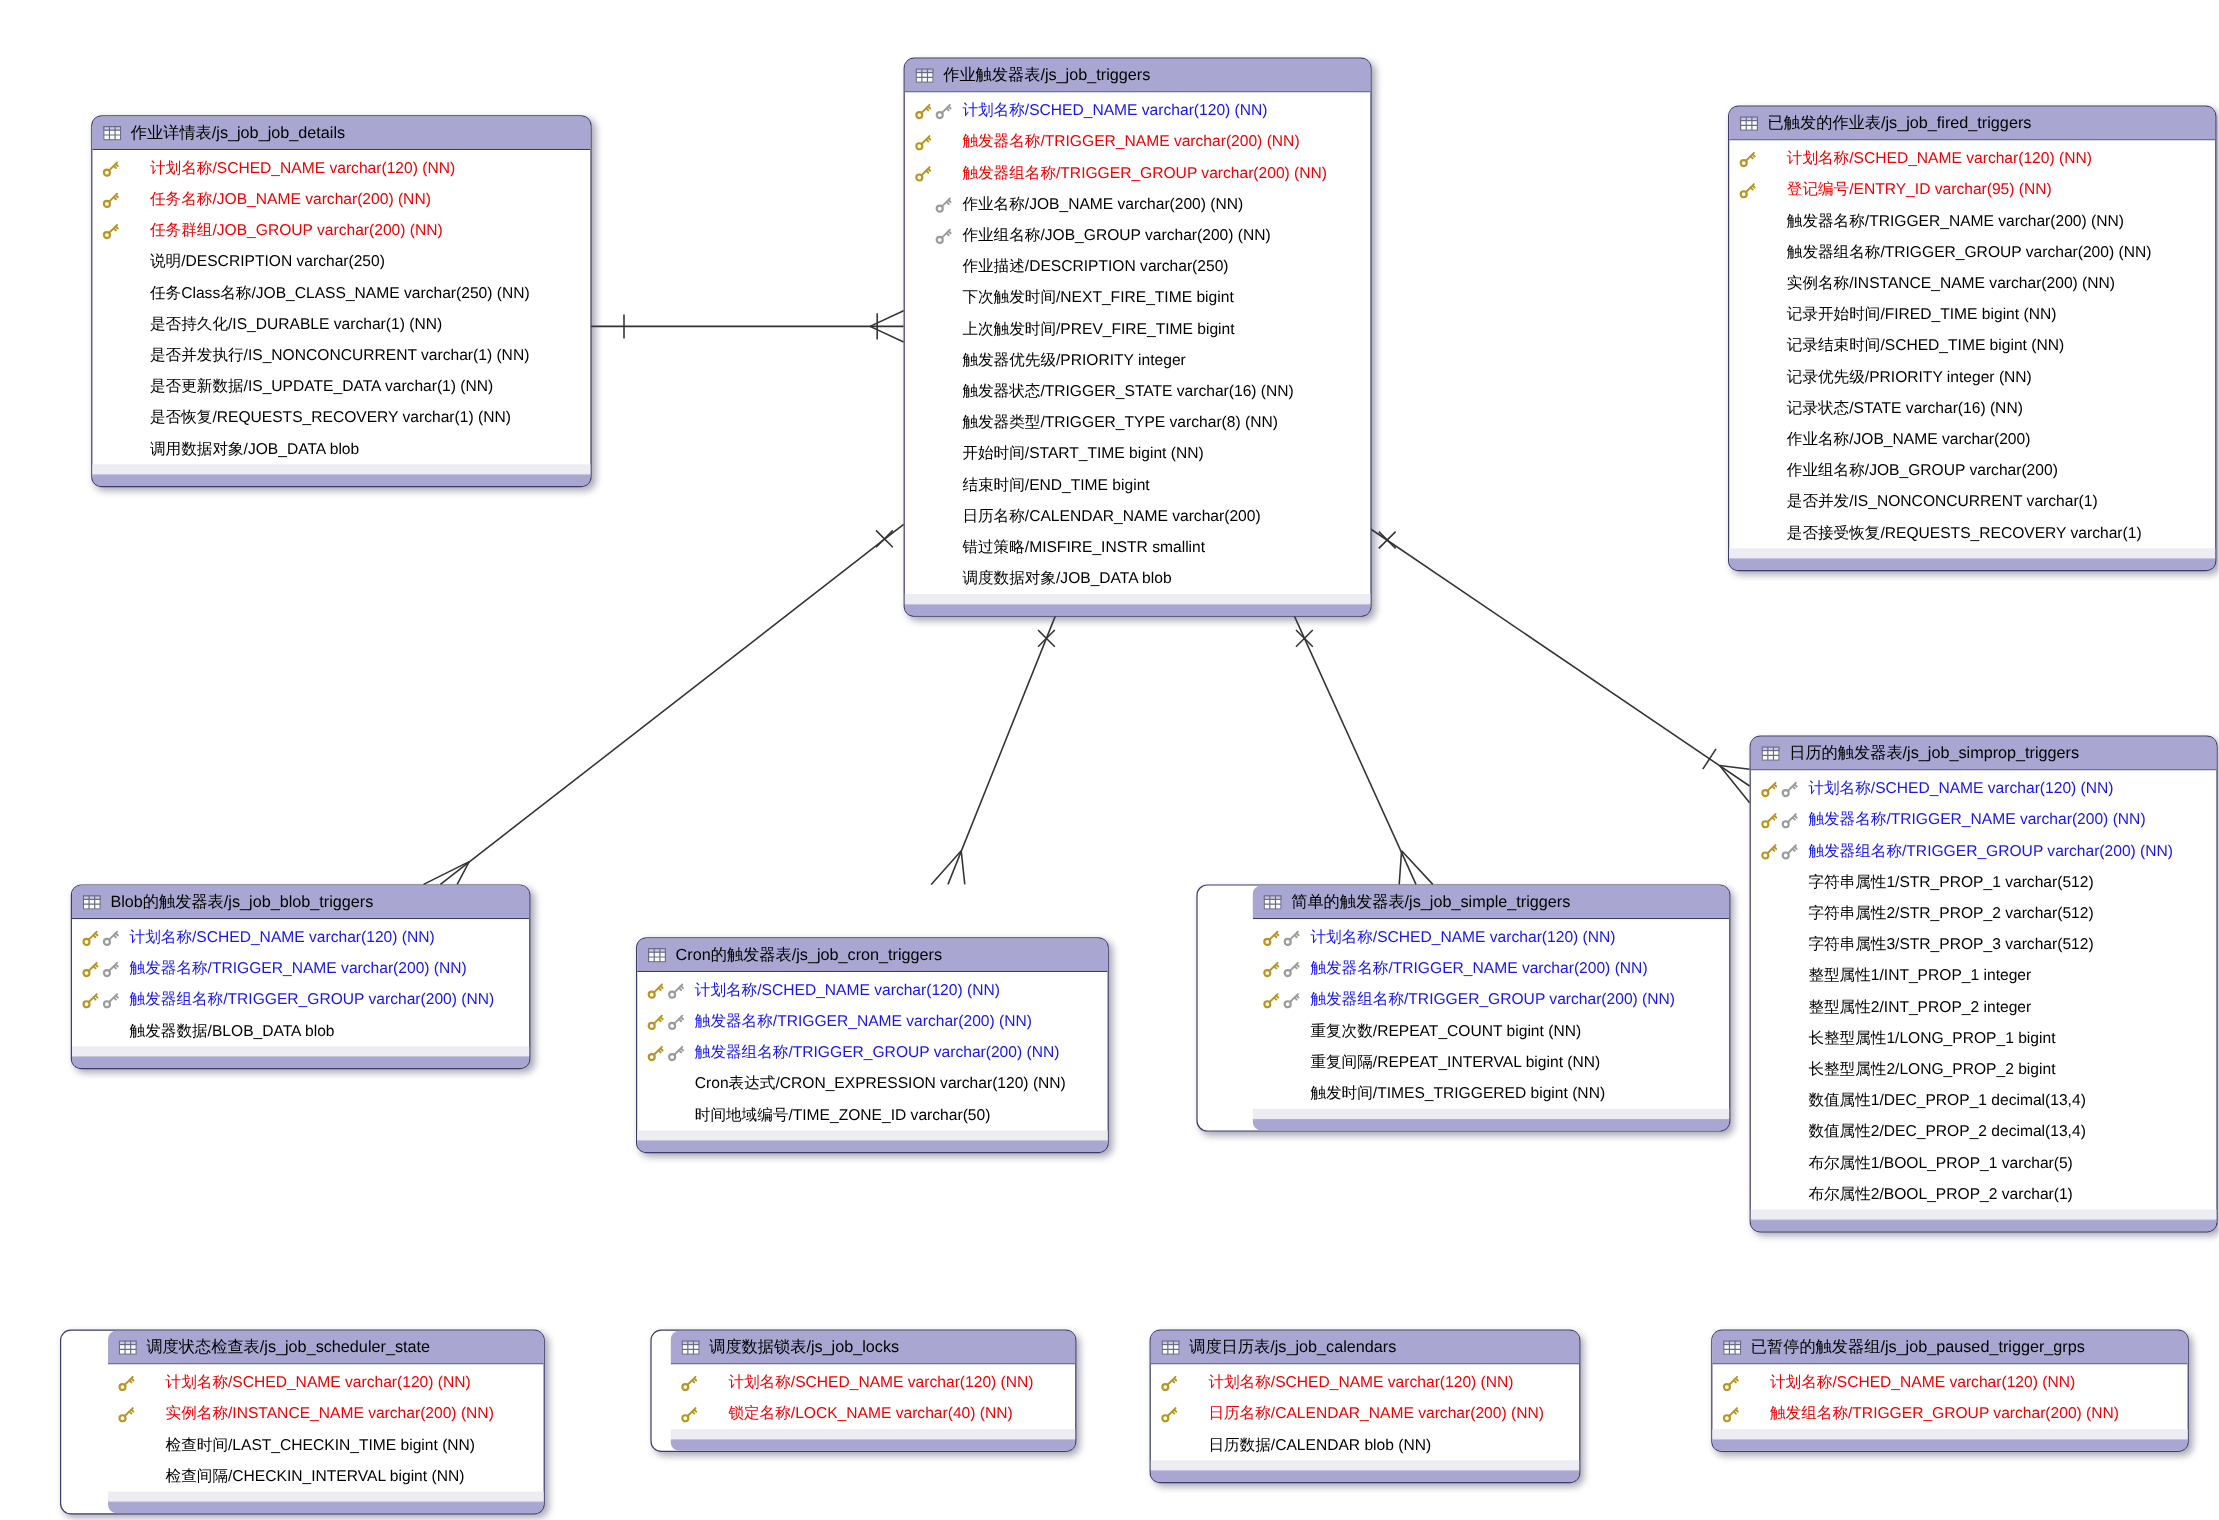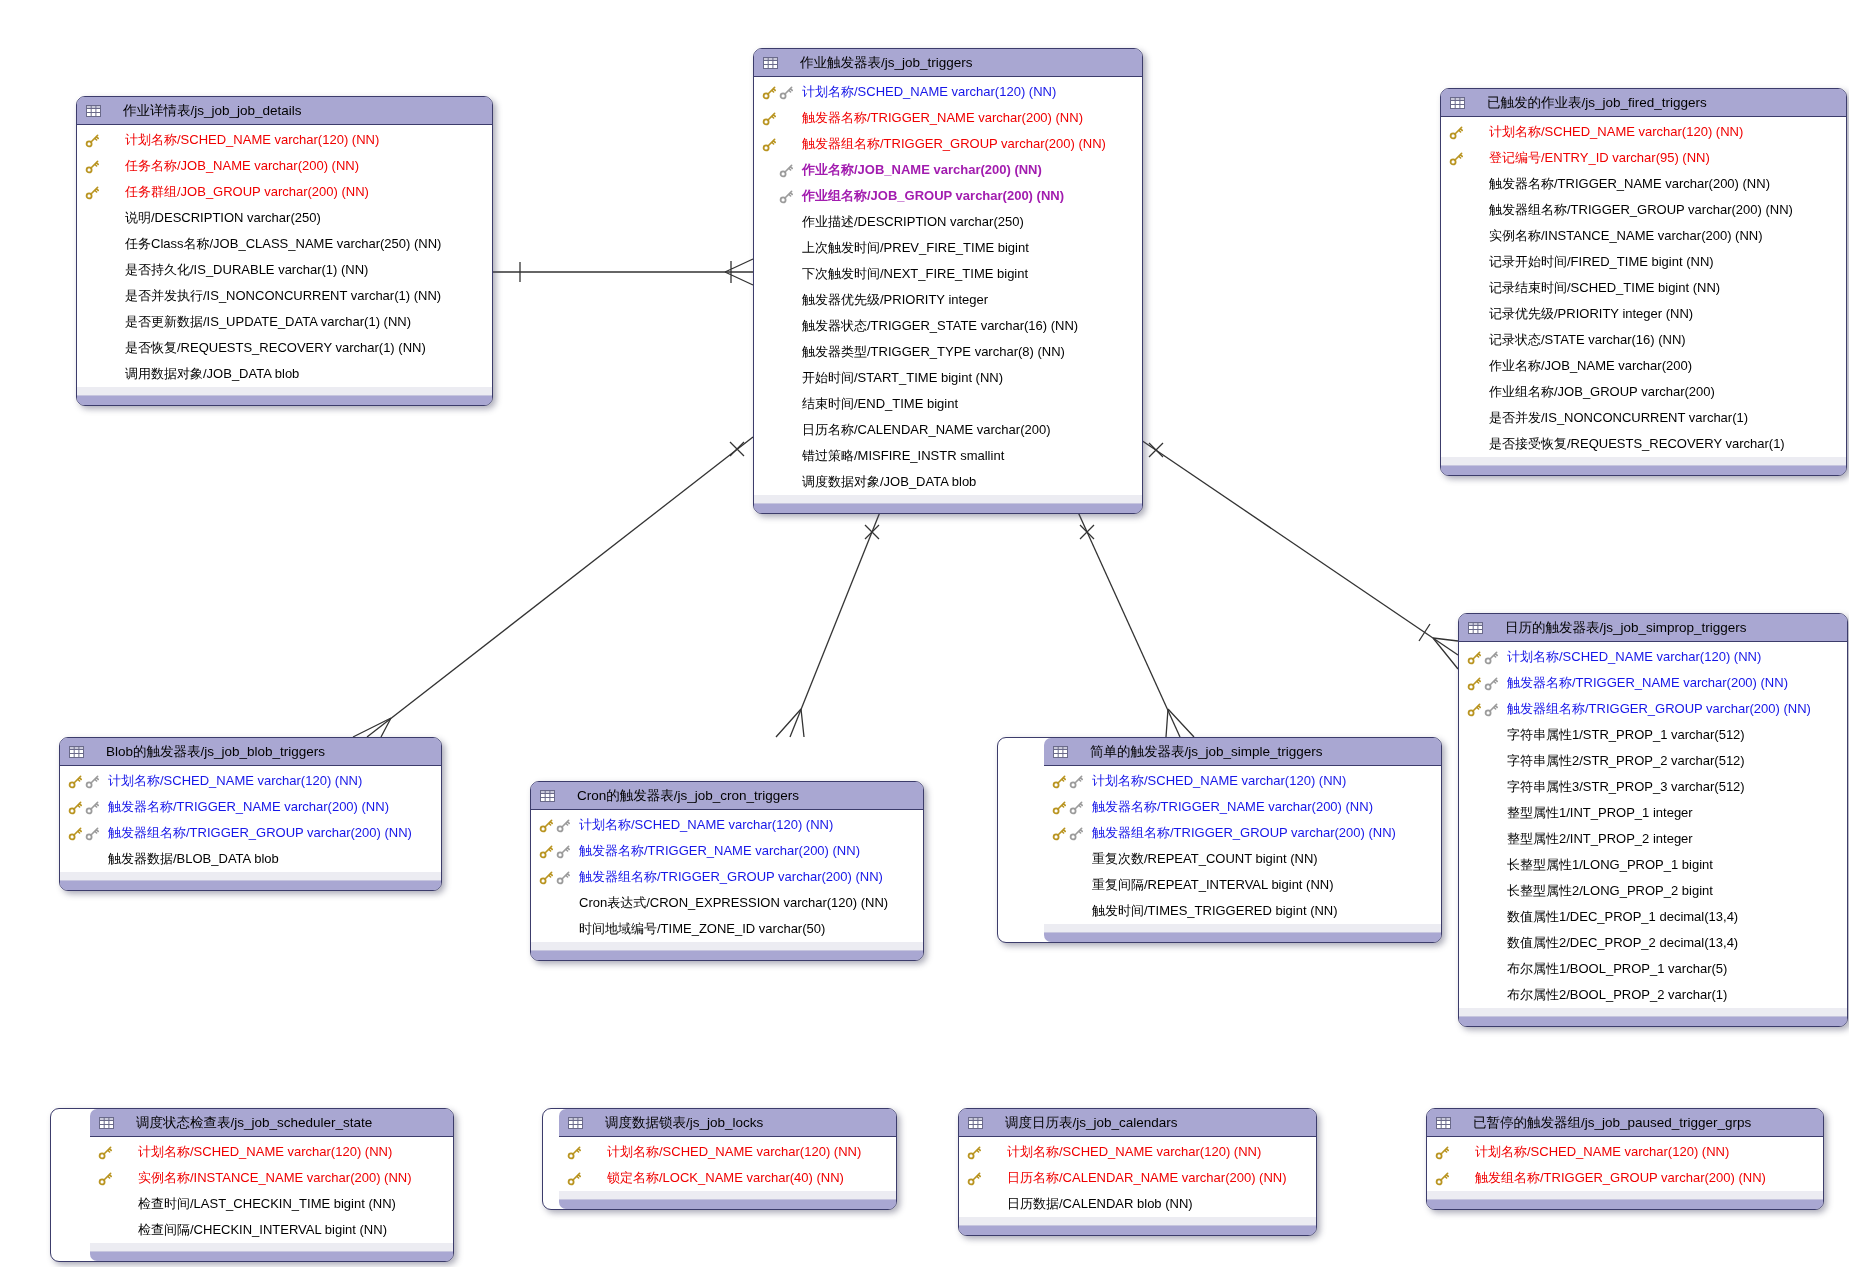--- a/index.html
+++ b/index.html
@@ -2,34 +2,34 @@
 <html><head>
 <meta charset="utf-8">
 <title>ER Diagram</title>
 <style>
   html,body{margin:0;padding:0;background:#ffffff;}
   #stage{position:relative;width:1849px;height:1267px;background:#ffffff;overflow:hidden;
          font-family:"Liberation Sans","DejaVu Sans",sans-serif;}
   #rel-svg{position:absolute;left:0;top:0;z-index:1;}
   .tbl{position:absolute;z-index:2;background:#ffffff;border:1.6px solid #3c3c6b;border-radius:9px;
        box-shadow:3px 3px 6px rgba(70,70,100,0.45);}
-  .tbl-head{background:#a9a7d2;height:27px;display:flex;align-items:center;gap:22px;
+  .tbl-head{background:#a9a7d2;height:27px;display:flex;align-items:center;gap:8px;
             padding:0 9px;border-bottom:1.4px solid #3c3c6b;border-radius:7px 7px 0 0;
             font-size:13.5px;color:#000;white-space:nowrap;overflow:hidden;}
   .tbl-icon{display:inline-flex;flex:0 0 auto;}
   .tbl-body{padding:2px 0 0 0;text-align:center;}
   .col-row{height:26px;display:flex;align-items:center;padding-left:7px;font-size:13px;
            white-space:nowrap;overflow:hidden;}
   .key-slot{width:17px;height:16px;display:inline-flex;align-items:center;justify-content:center;flex:0 0 auto;}
   .key-gold svg *{stroke:#b99420;}
   .key-silver svg *{stroke:#9b9b9b;}
   .col-label{margin-left:7px;}
   .c-red{color:#f00000;}
   .c-blue{color:#1616e8;}
-  .c-green{color:#a21caf;font-weight:bold;}
+  .c-green{color:#000000;}
   .c-black{color:#000000;}
   .tbl-strip{height:8px;background:#ececf2;}
   .tbl-foot{height:9px;background:#a9a7d2;border-top:1px solid #c6c5de;border-radius:0 0 7px 7px;}
   
   .tbl-js_job_job_details{left:76px;top:96px;width:415px;}
   .tbl-js_job_triggers{left:753px;top:48px;width:388px;}
   .tbl-js_job_fired_triggers{left:1440px;top:88px;width:405px;}
   .tbl-js_job_simprop_triggers{left:1458px;top:613px;width:388px;}
   .tbl-js_job_blob_triggers{left:59px;top:737px;width:381px;}
   .tbl-js_job_cron_triggers{left:530px;top:737px;width:392px;margin-top:44px;}
@@ -222,26 +222,26 @@
           <span class="col-label c-green">作业组名称/JOB_GROUP varchar(200) (NN)</span>
         </div>
         <div class="col-row">
           <span class="key-slot"></span>
           <span class="key-slot"></span>
           <span class="col-label c-black">作业描述/DESCRIPTION varchar(250)</span>
         </div>
         <div class="col-row">
           <span class="key-slot"></span>
           <span class="key-slot"></span>
+          <span class="col-label c-black">下次触发时间/NEXT_FIRE_TIME bigint</span>
+        </div>
+        <div class="col-row">
+          <span class="key-slot"></span>
+          <span class="key-slot"></span>
           <span class="col-label c-black">上次触发时间/PREV_FIRE_TIME bigint</span>
-        </div>
-        <div class="col-row">
-          <span class="key-slot"></span>
-          <span class="key-slot"></span>
-          <span class="col-label c-black">下次触发时间/NEXT_FIRE_TIME bigint</span>
         </div>
         <div class="col-row">
           <span class="key-slot"></span>
           <span class="key-slot"></span>
           <span class="col-label c-black">触发器优先级/PRIORITY integer</span>
         </div>
         <div class="col-row">
           <span class="key-slot"></span>
           <span class="key-slot"></span>
           <span class="col-label c-black">触发器状态/TRIGGER_STATE varchar(16) (NN)</span>

